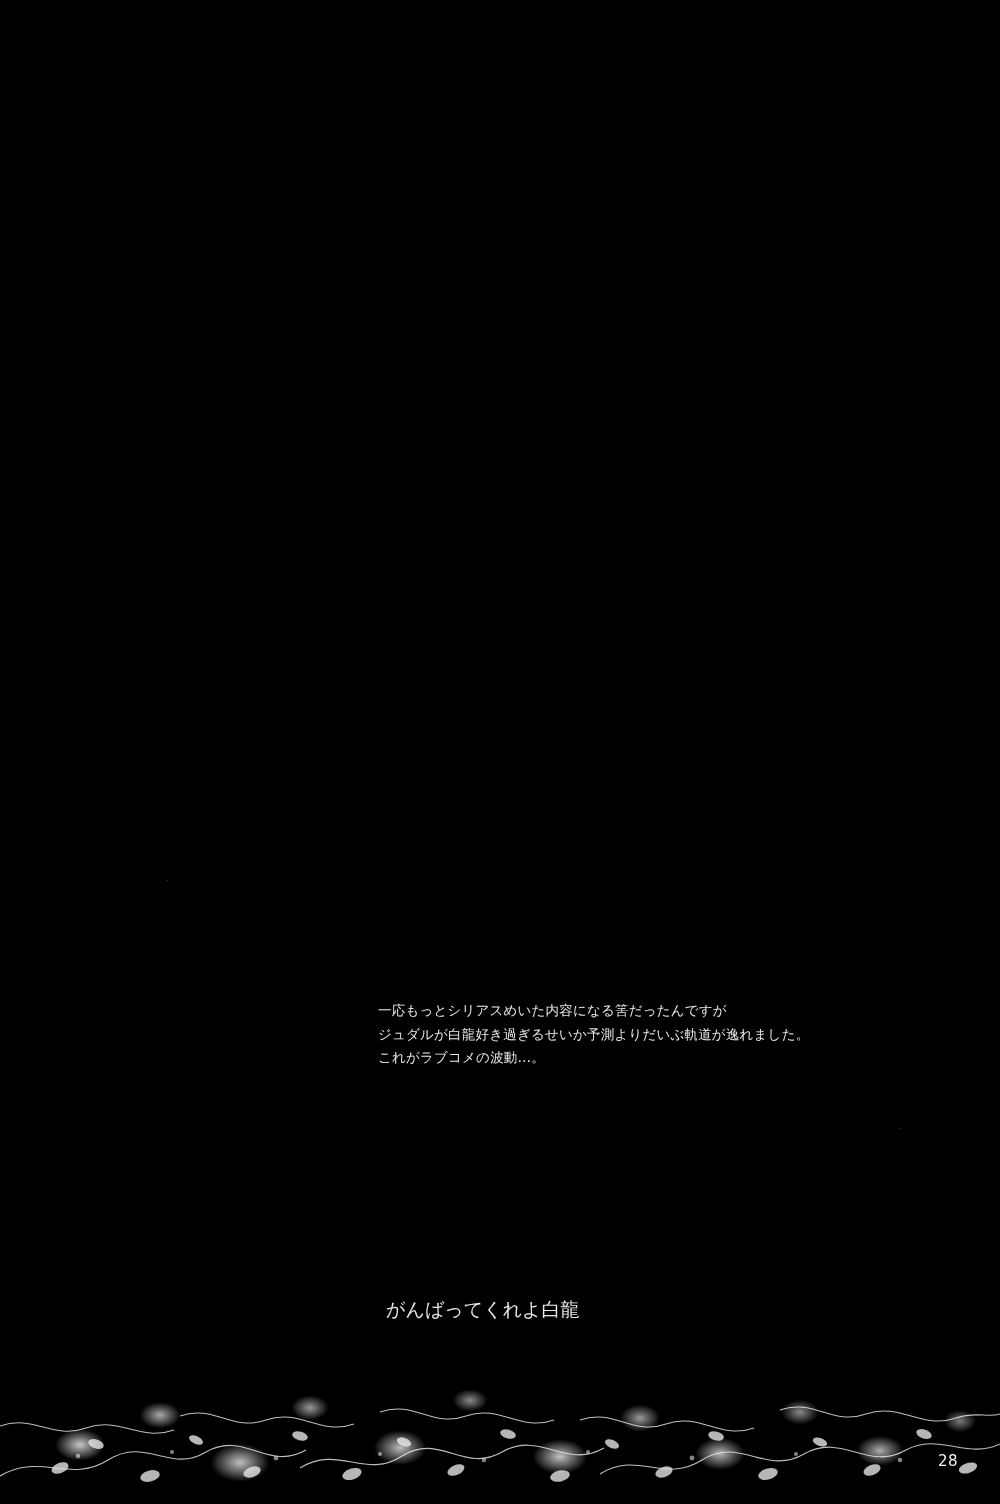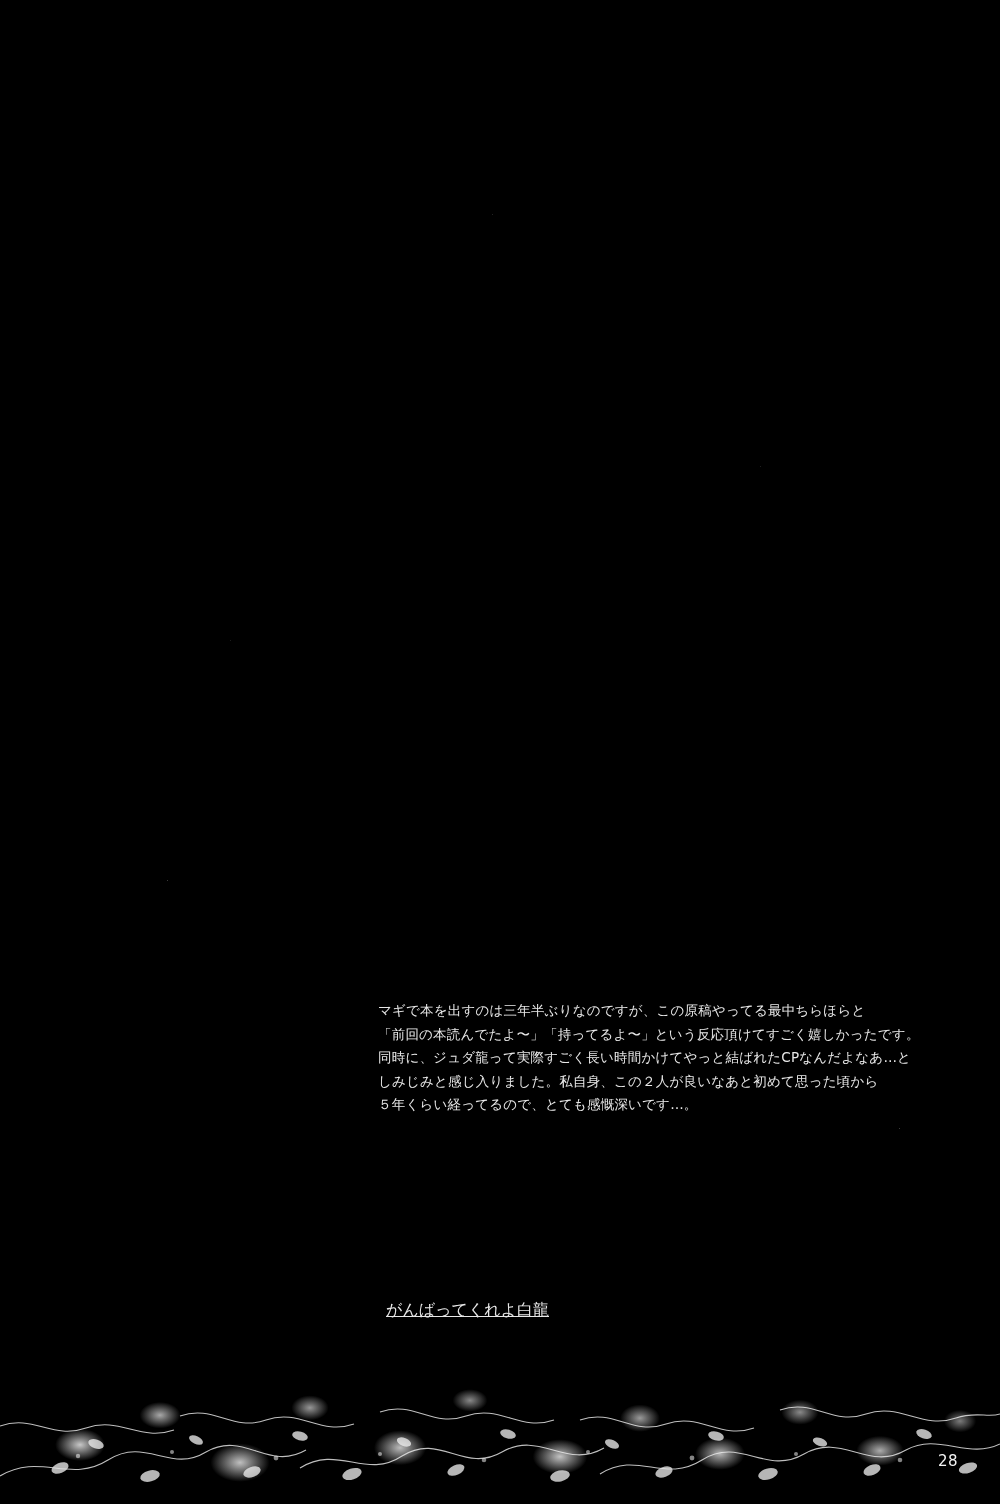--- a/index.html
+++ b/index.html
@@ -47,24 +47,23 @@
     margin: 0 0 22px 0;
     white-space: pre-wrap;
   }
   .para:last-child { margin-bottom: 0; }
 
   .closing {
     position: absolute;
     left: 386px;
     top: 1298px;
     color: #e8e8e8;
-    font-size: 16px;
+    font-size: 19px;
     line-height: 23.5px;
     white-space: pre-wrap;
-    text-decoration: underline;
   }
 
   
   .floral-band {
     position: absolute;
     left: 0;
     right: 0;
     bottom: 0;
     height: 148px;
     background:
@@ -106,25 +105,23 @@
 
 <div class="page">
 
   <div class="speck" style="left:167px;top:880px;"></div>
   <div class="speck" style="left:899px;top:1128px;"></div>
   <div class="speck" style="left:492px;top:214px;opacity:0.18;"></div>
   <div class="speck" style="left:760px;top:466px;opacity:0.16;"></div>
   <div class="speck" style="left:230px;top:640px;opacity:0.14;"></div>
 
   <div class="afterword">
-    <p class="para">マギで本を出すのは三年半ぶりなのですが、この原稿やってる最中ちらほらと
-「前回の本読んでたよ〜」「持ってるよ〜」という反応頂けてすごく嬉しかったです。
-同時に、ジュダ龍って実際すごく長い時間かけてやっと結ばれたCPなんだよなあ…と
-しみじみと感じ入りました。私自身、この２人が良いなあと初めて思った頃から
-５年くらい経ってるので、とても感慨深いです…。</p>
+    <p class="para">一応もっとシリアスめいた内容になる筈だったんですが
+ジュダルが白龍好き過ぎるせいか予測よりだいぶ軌道が逸れました。
+これがラブコメの波動…。</p>
   </div>
 
   <div class="closing">がんばってくれよ白龍</div>
 
   <div class="floral-band">
     <svg class="vines" viewBox="0 0 1000 148" preserveAspectRatio="none">
       <g stroke="#ededed" stroke-width="1.1" fill="none" opacity="0.85">
         <path d="M0,120 C40,96 70,128 108,104 C146,80 170,118 206,96 C244,74 268,116 306,94"></path>
         <path d="M300,112 C338,88 366,124 402,100 C440,76 464,118 502,96 C540,74 566,114 604,92"></path>
         <path d="M600,118 C638,94 664,128 702,104 C740,80 766,120 804,98 C842,76 868,116 906,94 C938,76 968,104 1000,88"></path>

